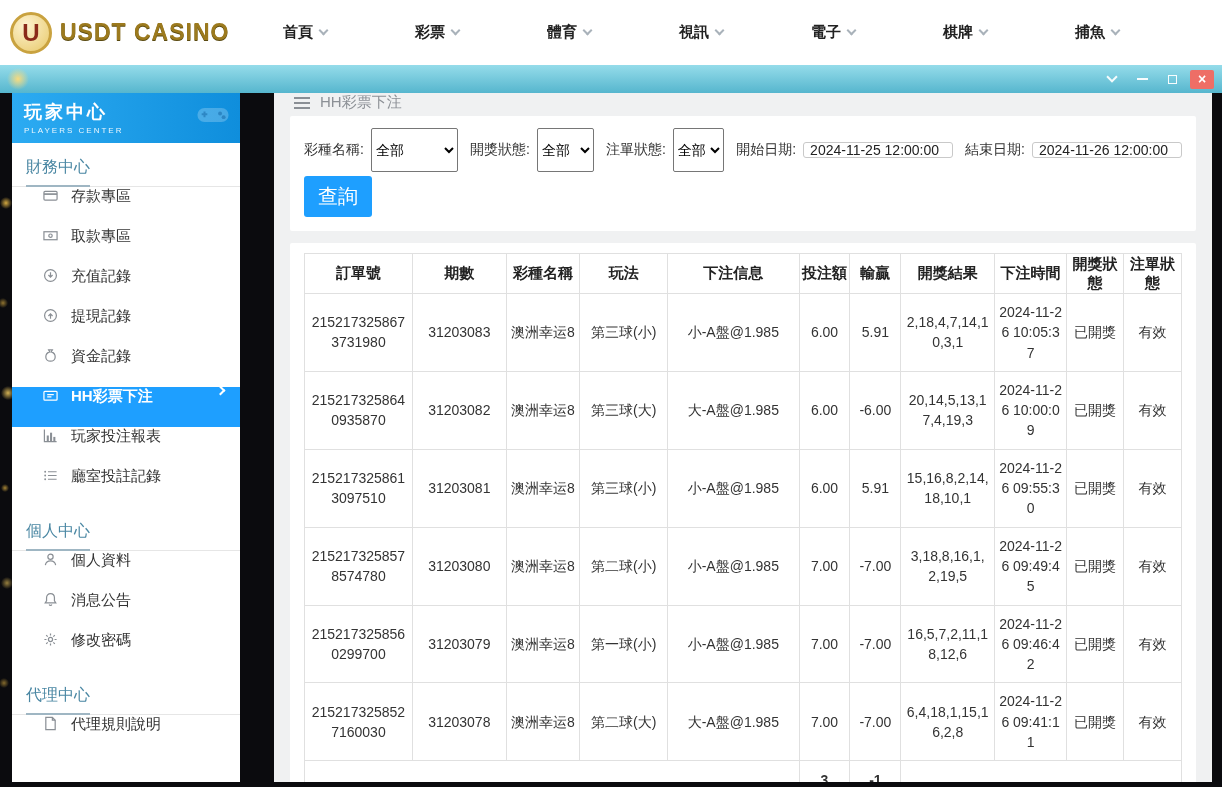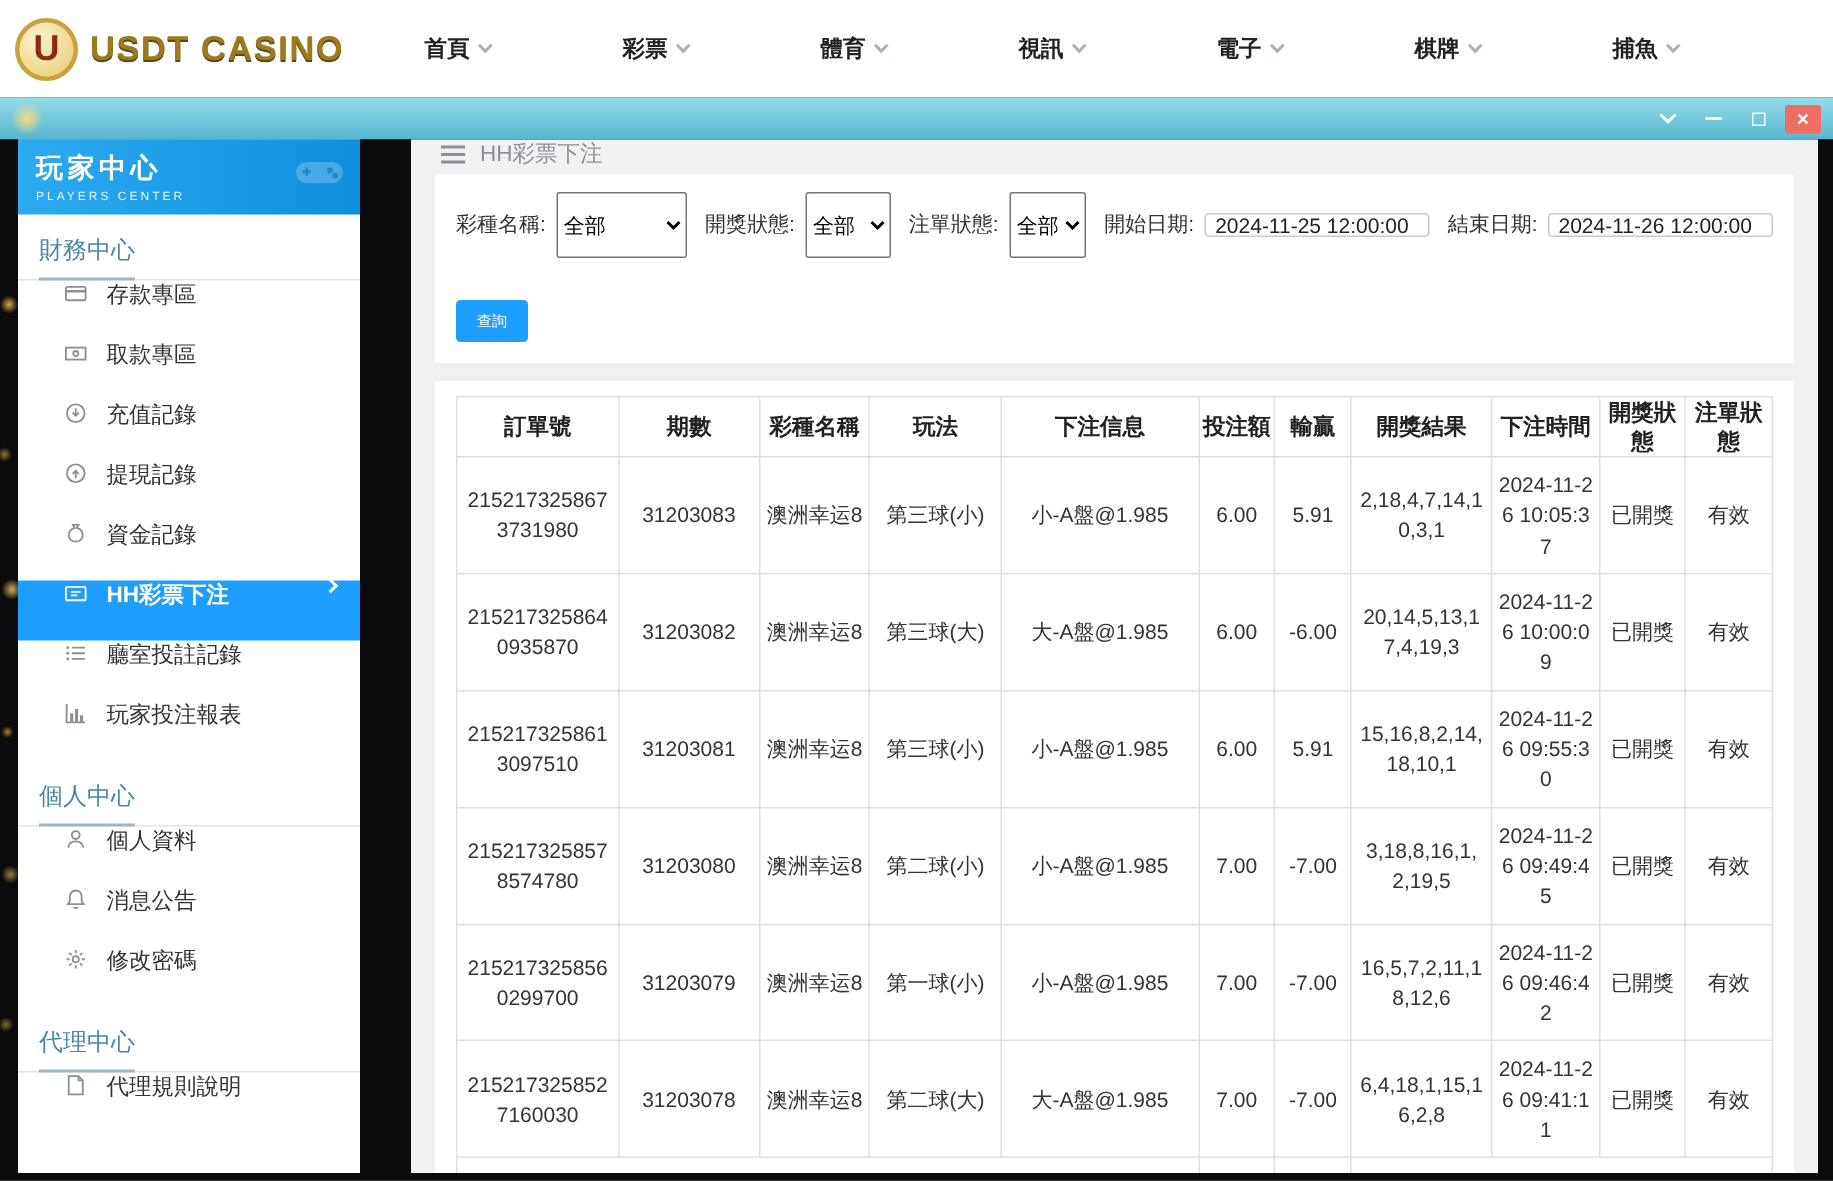--- a/index.html
+++ b/index.html
@@ -65,22 +65,22 @@
   .breadcrumb { height:40px; display:flex; align-items:center; gap:10px; padding:0 20px; color:#8c9096; font-size:15px; }
   .hamburger { width:16px; display:flex; flex-direction:column; gap:3px; }
   .hamburger i { height:2px; background:#8a8f95; display:block; }
 
   .filter-card { background:#fff; margin:4px 16px 0; padding:12px 14px 14px; border-radius:2px; }
   .filter-row { display:flex; align-items:center; gap:7px; font-size:14px; color:#333; flex-wrap:nowrap; }
   .f-label { margin-left:5px; white-space:nowrap; }
   .f-label:first-child { margin-left:0; }
   .f-select { height:44px; border:1px solid #767676; background:#fff; font-size:14px; border-radius:2px; }
   .f-input { height:16px; border:1px solid #c9c9c9; border-radius:3px; font-size:14px; padding:0 6px; color:#222; }
-  .search-btn { margin-top:28px; background:#1e9fff; color:#fff; border:none; border-radius:3px;
-    font-size:10px; padding:7px 14px; cursor:pointer; }
+  .search-btn { margin-top:4px; background:#1e9fff; color:#fff; border:none; border-radius:3px;
+    font-size:20px; padding:7px 14px; cursor:pointer; }
 
   .table-card { background:#fff; margin:12px 16px 0; padding:10px 14px; border-radius:2px; }
   table { width:100%; border-collapse:collapse; table-layout:fixed; }
   th, td { border:1px solid #e0e0e0; text-align:center; vertical-align:middle; }
   th { font-size:15px; font-weight:bold; color:#222; height:40px; padding:0 1px; }
   td { font-size:14px; color:#333; padding:8px 4px; line-height:1.45; word-break:break-all; }
   .summary-row td { padding:9px 16px; font-size:14px;font-weight:bold; }
 </style>
 </head>
 <body>
@@ -204,38 +204,38 @@
                 <rect x="1" y="3.5" width="14" height="9.5" rx="1" fill="none" stroke="currentColor" stroke-width="1.3"></rect>
                 <path d="M4.5 7h7M4.5 9.5h4.5" stroke="currentColor" stroke-width="1.3"></path>
               </svg>
             </span>
             <span class="mi-label">HH彩票下注</span>
             <i class="mi-caret"></i>
           </div>
           <div class="menu-item">
             <span class="mi-icon">
               <svg viewBox="0 0 16 16" width="15" height="15">
+                <path d="M1.5 1.5v13h13" fill="none" stroke="currentColor" stroke-width="1.3"></path>
+                <rect x="4" y="8" width="2.2" height="6" fill="currentColor"></rect>
+                <rect x="7.5" y="5" width="2.2" height="9" fill="currentColor"></rect>
+                <rect x="11" y="9.5" width="2.2" height="4.5" fill="currentColor"></rect>
+              </svg>
+            </span>
+            <span class="mi-label">玩家投注報表</span>
+          </div>
+          <div class="menu-item">
+            <span class="mi-icon">
+              <svg viewBox="0 0 16 16" width="15" height="15">
                 <circle cx="2.3" cy="4" r="1" fill="currentColor"></circle>
                 <circle cx="2.3" cy="8" r="1" fill="currentColor"></circle>
                 <circle cx="2.3" cy="12" r="1" fill="currentColor"></circle>
                 <path d="M5.3 4h9.2M5.3 8h9.2M5.3 12h9.2" stroke="currentColor" stroke-width="1.3"></path>
               </svg>
             </span>
             <span class="mi-label">廳室投註記錄</span>
-          </div>
-          <div class="menu-item">
-            <span class="mi-icon">
-              <svg viewBox="0 0 16 16" width="15" height="15">
-                <path d="M1.5 1.5v13h13" fill="none" stroke="currentColor" stroke-width="1.3"></path>
-                <rect x="4" y="8" width="2.2" height="6" fill="currentColor"></rect>
-                <rect x="7.5" y="5" width="2.2" height="9" fill="currentColor"></rect>
-                <rect x="11" y="9.5" width="2.2" height="4.5" fill="currentColor"></rect>
-              </svg>
-            </span>
-            <span class="mi-label">玩家投注報表</span>
           </div>
           <div class="section-title"><span class="st-text">個人中心</span></div>
           <div class="menu-item">
             <span class="mi-icon">
               <svg viewBox="0 0 16 16" width="15" height="15">
                 <circle cx="8" cy="5" r="2.8" fill="none" stroke="currentColor" stroke-width="1.3"></circle>
                 <path d="M2.5 14c.5-3 2.8-4.5 5.5-4.5s5 1.5 5.5 4.5" fill="none" stroke="currentColor" stroke-width="1.3"></path>
               </svg>
             </span>
             <span class="mi-label">個人資料</span>

